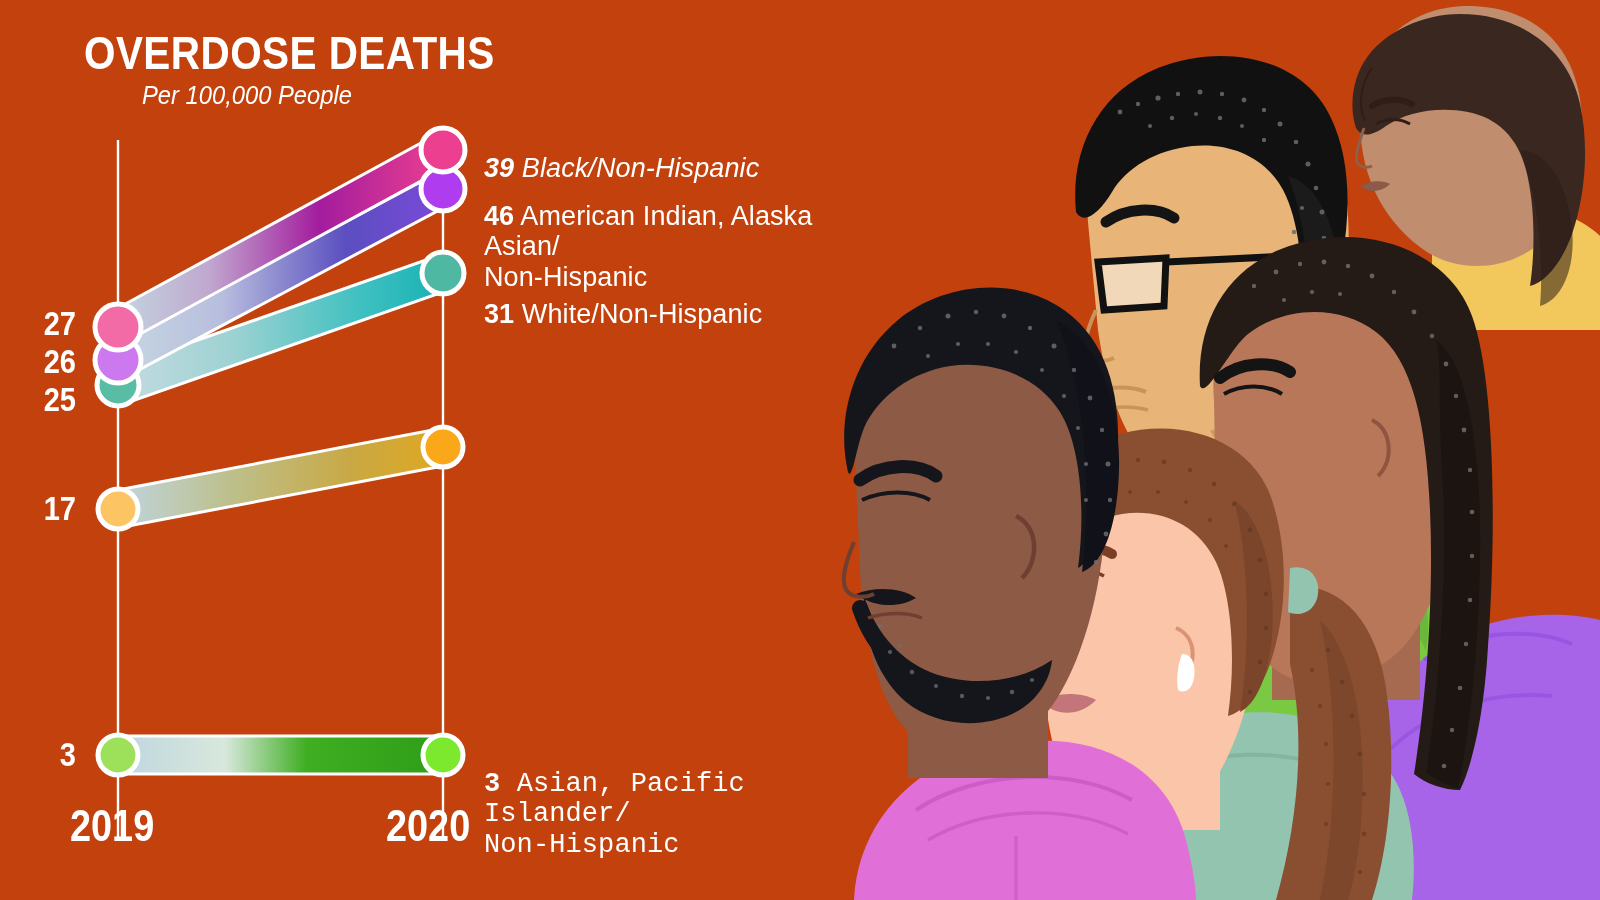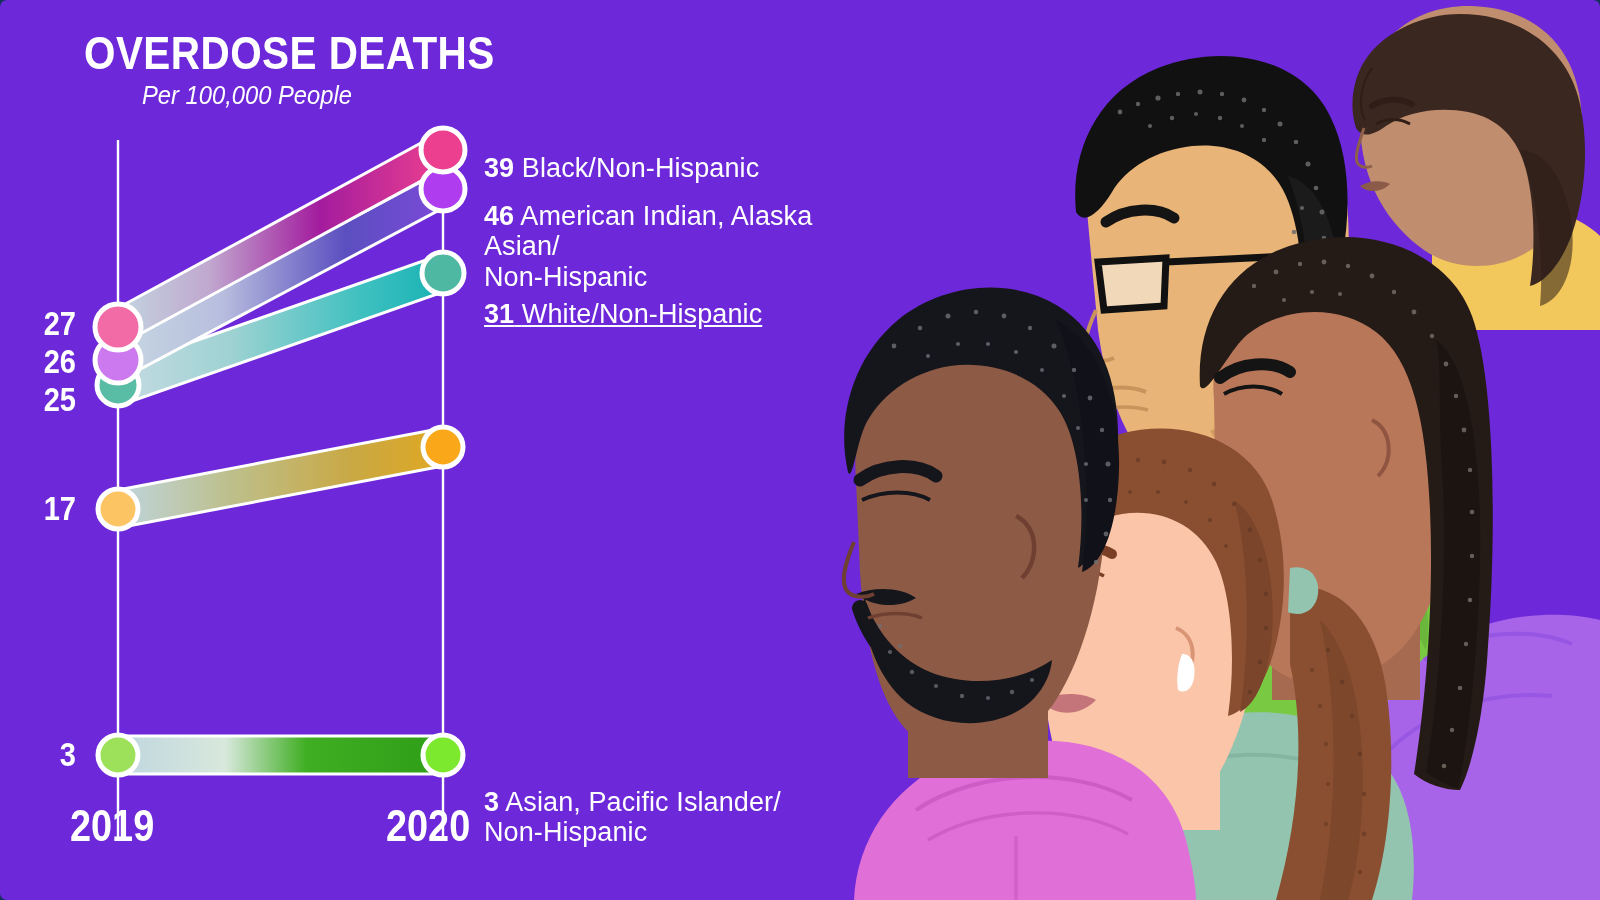--- a/index.html
+++ b/index.html
@@ -40,21 +40,21 @@
           letter-spacing:0.1px;white-space:pre-line;}
   .rlabel b{font-weight:bold;}
   .rlabel .nm{font-weight:400;}
 
   
   #people{position:absolute;left:820px;top:0;width:780px;height:900px;}
 </style>
 </head>
 <body style="background: rgb(18, 50, 87);">
 
-<div id="stage" style="background: #6d28d9; border-radius: 7px;">
+<div id="stage" style="background: #c2410c;">
 
   <div class="title-block">
     <div class="big-title">OVERDOSE DEATHS</div>
     <div class="sub-title">Per 100,000 People</div>
   </div>
 
   <div id="chart">
     <svg class="chart-svg" width="880" height="900" viewBox="0 0 880 900">
       <defs>
         <linearGradient id="g0" x1="0" y1="0" x2="1" y2="0">
@@ -122,35 +122,35 @@
         <circle cx="443" cy="150" r="22" fill="#ec3f8f" stroke="#ffffff" stroke-width="5"></circle>
       </g>
     </svg>
 
     <div class="lv" style="left:22px;top:307px;width:54px;">27</div>
     <div class="lv" style="left:22px;top:345px;width:54px;">26</div>
     <div class="lv" style="left:22px;top:383px;width:54px;">25</div>
     <div class="lv" style="left:22px;top:492px;width:54px;">17</div>
     <div class="lv" style="left:22px;top:738px;width:54px;">3</div>
 
-    <div class="rlabel" style="left:484px;top:122px;">
+    <div class="rlabel" style="left:484px;top:122px;font-style:italic;">
       <b>39</b><span> </span><span class="nm">Black/Non-Hispanic</span>
     </div>
 
     <div class="rlabel" style="left:484px;top:170px;">
       <b>46</b><span> </span><span class="nm">American Indian, Alaska Asian/
 Non-Hispanic</span>
     </div>
 
-    <div class="rlabel" style="left:484px;top:268px;text-decoration:underline;">
+    <div class="rlabel" style="left:484px;top:268px;">
       <b>31</b><span> </span><span class="nm">White/Non-Hispanic</span>
     </div>
 
 
-    <div class="rlabel" style="left:484px;top:756px;">
+    <div class="rlabel" style="left:484px;top:738px;font-family:Liberation Mono, monospace;">
       <b>3</b><span> </span><span class="nm">Asian, Pacific Islander/
 Non-Hispanic</span>
     </div>
 
     <div class="axis-year year-2019">2019</div>
     <div class="axis-year year-2020">2020</div>
   </div>
 
   <div id="people">
     <svg width="780" height="900" viewBox="0 0 780 900">

